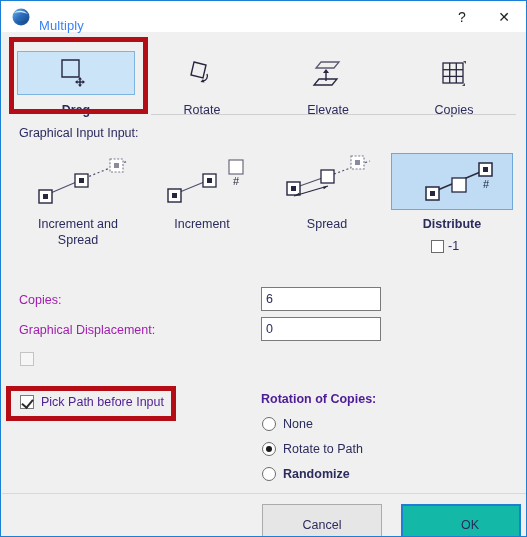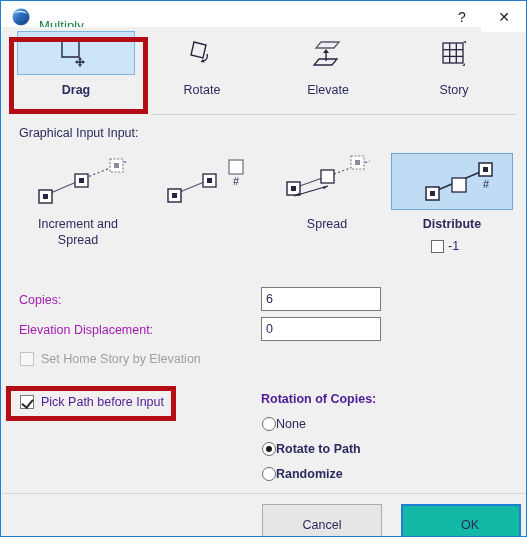--- a/index.html
+++ b/index.html
@@ -25,34 +25,34 @@
     width: 525px; height: 31px;
     background: #ffffff;
     display: flex; align-items: center;
   }
   #app-icon {
     margin-left: 10px; width: 20px; height: 20px;
     flex: 0 0 auto;
   }
   #title-text {
     margin-left: 8px;
-    font-size: 13px; color: #15803d;
+    font-size: 13px; color: #3b82f6;
     letter-spacing: 0.1px;
     margin-top: 17px;
   }
   .tb-btn {
     position: absolute; top: 0; height: 31px; width: 40px;
     display: flex; align-items: center; justify-content: center;
     color: #222; font-size: 14px;
   }
   #help-btn { right: 44px; }
   #close-btn { right: 2px; }
   
   #tabstrip {
-    position: absolute; left: 1px; top: 26px;
+    position: absolute; left: 1px; top: 46px;
     width: 479px; height: 86px;
     background: #f0f0f0;
   }
   #tab-underline {
     position: absolute; left: 150px; top: 113px;
     width: 365px; height: 1px; background: #d0d0d0;
   }
   .tab {
     position: absolute; top: 4px;
     width: 120px; height: 82px;
@@ -161,23 +161,23 @@
     width: 14px; height: 14px; border-radius: 50%;
     background: #ffffff; border: 1px solid #6b6b6b;
     position: relative; flex: 0 0 auto;
   }
   .radio.checked::after {
     content: "";
     position: absolute; left: 3px; top: 3px;
     width: 6px; height: 6px; border-radius: 50%;
     background: #1a1a1a;
   }
-  .radio-label { font-size: 12.5px; color: #2b2b5e; }
+  .radio-label { margin-left: 7px; font-size: 12.5px; color: #2b2b5e; }
   #radio-none { top: 416px; }
-  #radio-rotate { top: 441px; font-weight: bold; }
+  #radio-rotate { top: 441px; }
   #radio-random { top: 466px; font-weight: bold; }
   
   #footer-line {
     position: absolute; left: 1px; top: 492px;
     width: 524px; height: 1px; background: #d8d8d8;
   }
   .btn {
     position: absolute; top: 503px;
     width: 120px; height: 42px;
     font-family: "Liberation Sans", sans-serif;
@@ -288,21 +288,21 @@
               <line x1="4" y1="11.7" x2="24" y2="11.7"></line>
               <line x1="4" y1="18.4" x2="24" y2="18.4"></line>
               <line x1="10.7" y1="5" x2="10.7" y2="25"></line>
               <line x1="17.3" y1="5" x2="17.3" y2="25"></line>
             </g>
             <path d="M24 3 l3 0 l0 3 Z" fill="#4a4a66"></path>
             <path d="M26 25 l0 3 l-3 0 Z" fill="#4a4a66"></path>
           </svg>
         </span>
       </div>
-      <div class="tab-label">Story</div>
+      <div class="tab-label">Copies</div>
     </div>
   </div>
   <div id="tab-underline"></div>
 
   <div id="gim-label">Graphical Input Input:</div>
 
   <div class="gim" style="left:16px;">
     <div class="gim-box">
       <span>
         <svg width="110" height="56" viewBox="0 0 110 56">
@@ -331,20 +331,21 @@
           <line x1="28" y1="40" x2="62" y2="26" stroke="#50506a" stroke-width="1.2"></line>
           <rect x="21" y="35" width="13" height="13" fill="#fff" stroke="#262640" stroke-width="1.4"></rect>
           <rect x="25" y="39" width="5" height="5" fill="#262640"></rect>
           <rect x="56" y="20" width="13" height="13" fill="#fff" stroke="#262640" stroke-width="1.3"></rect>
           <rect x="60" y="24" width="5" height="5" fill="#262640"></rect>
           <rect x="82" y="6" width="14" height="14" fill="#fff" stroke="#6b6b80" stroke-width="1.2"></rect>
           <text x="89" y="31" font-family="Liberation Sans, sans-serif" font-size="11" fill="#262640" text-anchor="middle">#</text>
         </svg>
       </span>
     </div>
+    <div class="gim-label">Increment</div>
   </div>
 
   <div class="gim" style="left:265px;">
     <div class="gim-box">
       <span>
         <svg width="110" height="56" viewBox="0 0 110 56">
           <line x1="22" y1="34" x2="56" y2="22" stroke="#50506a" stroke-width="1.2"></line>
           <line x1="62" y1="20" x2="84" y2="12" stroke="#50506a" stroke-width="1.2" stroke-dasharray="2 2.4"></line>
           <line x1="89" y1="10" x2="98" y2="7" stroke="#50506a" stroke-width="1.2" stroke-dasharray="2 2.4"></line>
           <rect x="15" y="28" width="13" height="13" fill="#fff" stroke="#262640" stroke-width="1.4"></rect>
@@ -379,26 +380,25 @@
   </div>
 
   <div id="distribute-sub">
     <span class="sqbox"></span>
     <span id="distribute-sub-label">-1</span>
   </div>
 
   <div class="field-label" id="copies-label">Copies:</div>
   <input class="field-input" id="copies-input" type="text" value="6" style="">
 
-  <div class="field-label" id="vdisp-label">Elevation Displacement:</div>
+  <div class="field-label" id="vdisp-label">Graphical Displacement:</div>
   <input class="field-input" id="vdisp-input" type="text" value="0" style="">
 
   <div class="chk-row" id="homestory-row">
     <span class="chk disabled"></span>
-    <span class="chk-label disabled">Set Home Story by Elevation</span>
   </div>
 
   <div class="chk-row" id="pickpath-row">
     <span class="chk checked"></span>
     <span class="chk-label">Pick Path before Input</span>
   </div>
 
   <div id="rot-title">Rotation of Copies:</div>
 
   <div class="radio-row" id="radio-none">

